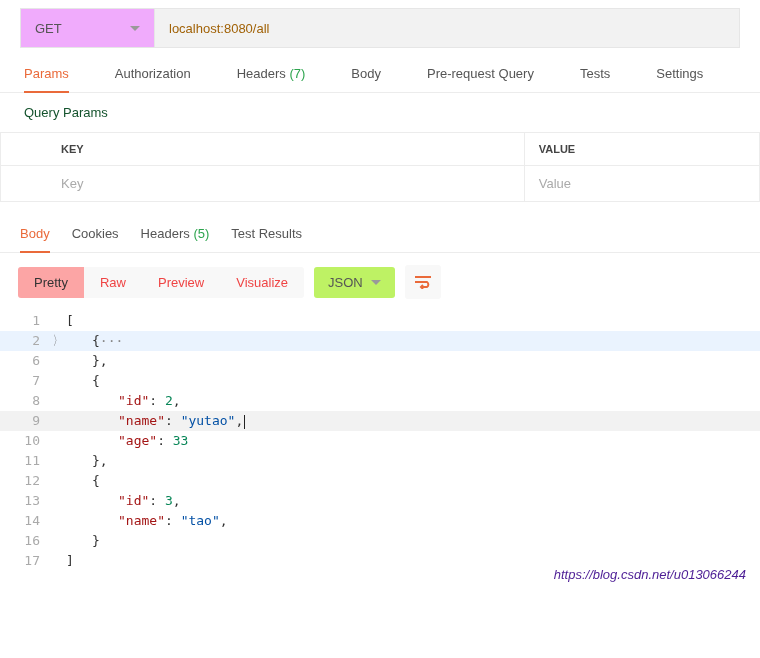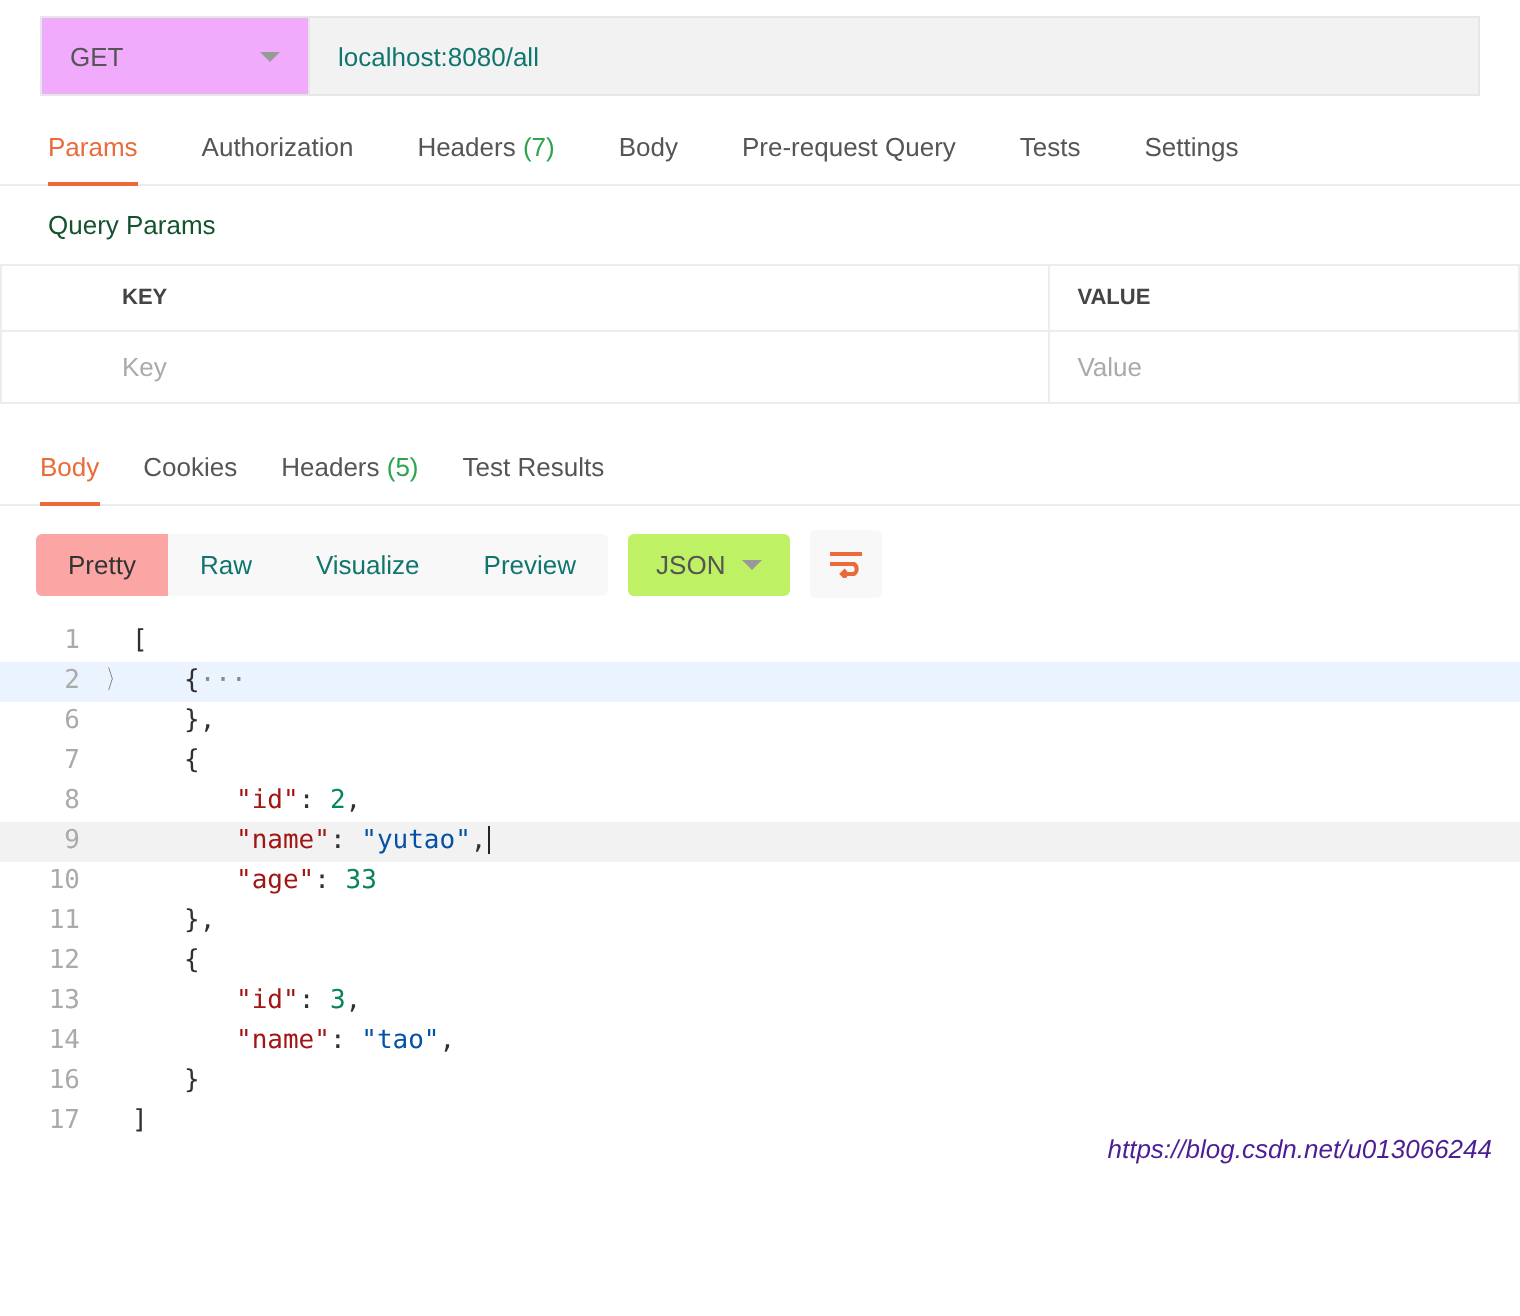--- a/index.html
+++ b/index.html
@@ -1,36 +1,36 @@
 <!DOCTYPE html>
 <html><head>
 <meta charset="utf-8">
 <style>
 * { box-sizing: border-box; margin: 0; padding: 0; }
 body { font-family: -apple-system, BlinkMacSystemFont, "Segoe UI", Arial, sans-serif; font-size: 13px; color: #303030; background: #fff; width: 760px; }
 .request-bar { display: flex; margin: 8px 20px 0 20px; }
 .method-select { display: flex; align-items: center; justify-content: space-between; width: 135px; height: 40px; background: #f0abfc; border: 1px solid #e6e6e6; padding: 0 14px; color: #555; cursor: pointer; }
 .chevron { width: 0; height: 0; border-left: 5px solid transparent; border-right: 5px solid transparent; border-top: 5px solid #999; }
-.url-box { flex: 1; height: 40px; background: #f2f2f2; border: 1px solid #e6e6e6; border-left: none; display: flex; align-items: center; padding: 0 14px; color: #0f766e; }
-.tabs { display: flex; gap: 32px; padding: 18px 24px 0 24px; border-bottom: 1px solid #ececec; }
+.url-box { flex: 1; height: 40px; background: #f2f2f2; border: 1px solid #e6e6e6; border-left: none; display: flex; align-items: center; padding: 0 14px; color: #a16207; }
+.tabs { display: flex; gap: 46px; padding: 18px 24px 0 24px; border-bottom: 1px solid #ececec; }
 .tab { padding-bottom: 10px; color: #555; cursor: pointer; font-size: 13px; }
 .tab.active { color: #ea6a3a; border-bottom: 2px solid #ea6a3a; margin-bottom: -1px; }
 .count { color: #2da44e; }
 .section-heading { padding: 12px 24px; color: #14532d; font-size: 13px; }
 .params-table { width: 100%; border-collapse: collapse; }
 .params-table th { text-align: left; font-size: 11px; font-weight: 600; color: #444; padding: 10px 14px; border: 1px solid #ececec; background: #fff; }
 .params-table th:first-child { padding-left: 60px; width: 69%; }
 .params-table td { padding: 10px 14px; border: 1px solid #ececec; color: #aaa; font-size: 13px; }
 .params-table td:first-child { padding-left: 60px; }
 .resp-tabs { display: flex; gap: 22px; padding: 24px 20px 0 20px; border-bottom: 1px solid #ececec; }
 .resp-tab { padding-bottom: 10px; color: #555; cursor: pointer; }
 .resp-tab.active { color: #ea6a3a; border-bottom: 2px solid #ea6a3a; margin-bottom: -1px; }
 .view-bar { display: flex; align-items: center; gap: 0; padding: 12px 18px; }
 .view-group { display: flex; background: #f8f8f8; border-radius: 3px; overflow: hidden; }
-.view-btn { padding: 8px 16px; color: #0f766e; cursor: pointer; font-size: 13px; }
+.view-btn { padding: 8px 16px; color: #ef4444; cursor: pointer; font-size: 13px; }
 .view-btn.active { background: #fca5a5; color: #333; }
 .fmt-select { display: flex; align-items: center; gap: 8px; background: #bef264; padding: 8px 14px; margin-left: 10px; border-radius: 3px; cursor: pointer; color: #555; }
 .wrap-btn { display: flex; align-items: center; justify-content: center; width: 36px; height: 34px; background: #f8f8f8; margin-left: 10px; border-radius: 3px; cursor: pointer; }
 .wrap-svg { stroke: #ea6a3a; fill: none; stroke-width: 2; }
 .code-area { font-family: Consolas, Menlo, Monaco, monospace; font-size: 13px; line-height: 20px; padding-bottom: 20px; }
 .code-line { display: flex; align-items: center; }
 .code-line.folded { background: #eaf3fe; }
 .code-line.cursor-line { background: #f2f2f2; }
 .gutter { width: 48px; text-align: right; color: #aaa; padding-right: 8px; user-select: none; }
 .fold-col { width: 18px; text-align: center; color: #666; cursor: pointer; user-select: none; }
@@ -98,22 +98,22 @@
     <span>Headers</span>
     <span class="count">(5)</span>
   </div>
   <div class="resp-tab">Test Results</div>
 </div>
 
 <div class="view-bar">
   <div class="view-group">
     <div class="view-btn active">Pretty</div>
     <div class="view-btn">Raw</div>
+    <div class="view-btn">Preview</div>
     <div class="view-btn">Visualize</div>
-    <div class="view-btn">Preview</div>
   </div>
   <div class="fmt-select">
     <span>JSON</span>
     <span class="chevron"></span>
   </div>
   <div class="wrap-btn">
     <svg class="wrap-svg" width="18" height="14" viewBox="0 0 18 14">
       <path d="M1 2 H17"></path>
       <path d="M1 7 H13 A3 3 0 0 1 13 12 H7"></path>
       <path d="M9 10 L7 12 L9 14"></path>

